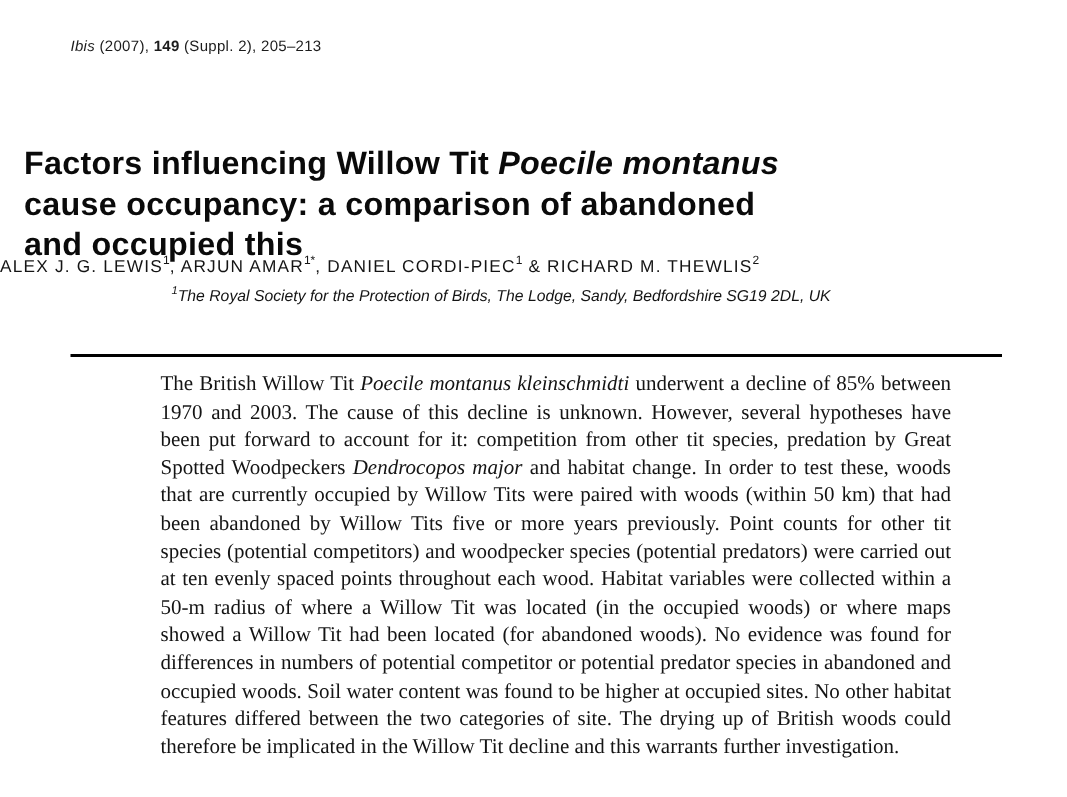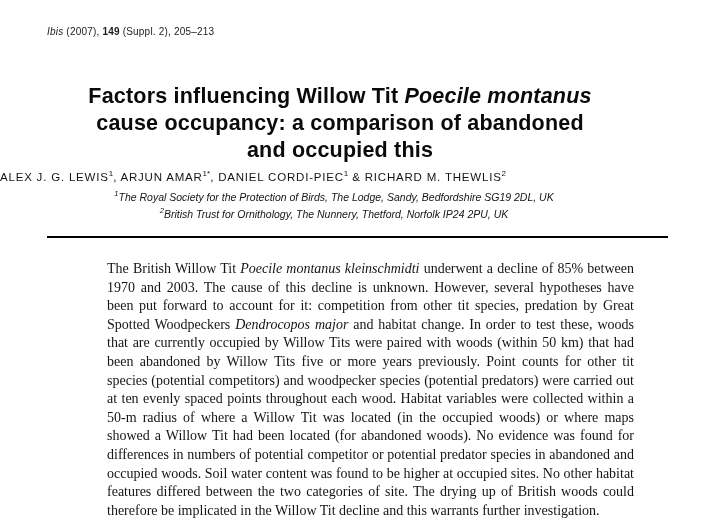--- a/index.html
+++ b/index.html
@@ -21,22 +21,22 @@
     color: #1c1c1c;
     white-space: nowrap;
   }
   .journal-line .jname { font-style: italic; }
   .journal-line .vol { font-weight: bold; }
   .title {
     position: absolute;
     left: 0;
     right: 0;
     top: 80px;
-    margin: 3px;
-    text-align: center;
+    margin: 16px;
+    text-align: left;
     font-size: 21.5px;
     font-weight: 700;
     line-height: 27px;
     letter-spacing: 0.2px;
     color: #0a0a0a;
   }
   .title .species { font-style: italic; }
   .authors {
     position: absolute;
     left: 0;
@@ -64,21 +64,21 @@
     position: absolute;
     left: 47px;
     top: 236px;
     width: 621px;
     height: 2px;
     background: #000;
   }
   .abstract {
     position: absolute;
     left: 107px;
-    top: 260px;
+    top: 248px;
     width: 527px;
     margin: 0;
     font-family: "Liberation Serif", serif;
     font-size: 14px;
     line-height: 18.6px;
     text-align: justify;
     color: #141414;
   }
   .abstract .italic { font-style: italic; }
 </style>
@@ -88,20 +88,19 @@
 <div class="page">
 
   <div class="journal-line"><span class="jname">Ibis</span><span> (2007), </span><span class="vol">149</span><span> (Suppl. 2), 205–213</span></div>
 
   <h1 class="title"><span>Factors influencing Willow Tit </span><span class="species">Poecile montanus</span><br><span>cause occupancy: a comparison of abandoned</span><br><span>and occupied this</span></h1>
 
   <div class="authors"><span><span>ALEX J. G. LEWIS</span><sup>1</sup><span>, </span></span><span><span>ARJUN AMAR</span><sup>1*</sup><span>, </span></span><span><span>DANIEL CORDI-PIEC</span><sup>1</sup><span> &amp; </span></span><span><span>RICHARD M. THEWLIS</span><sup>2</sup><span></span></span></div>
 
   <div class="affiliations">
     <div><sup>1</sup><span>The Royal Society for the Protection of Birds, The Lodge, Sandy, Bedfordshire SG19 2DL, UK</span></div>
-    <div><sup>2</sup><span>British Trust for Ornithology, The Nunnery, Thetford, Norfolk IP24 2PU, UK</span></div>
   </div>
 
   <div class="rule"></div>
 
   <p class="abstract"><span>The British Willow Tit </span><span class="italic">Poecile montanus kleinschmidti</span><span> underwent a decline of 85% between 1970 and 2003. The cause of this decline is unknown. However, several hypotheses have been put forward to account for it: competition from other tit species, predation by Great Spotted Woodpeckers </span><span class="italic">Dendrocopos major</span><span> and habitat change. In order to test these, woods that are currently occupied by Willow Tits were paired with woods (within 50 km) that had been abandoned by Willow Tits five or more years previously. Point counts for other tit species (potential competitors) and woodpecker species (potential predators) were carried out at ten evenly spaced points throughout each wood. Habitat variables were collected within a 50-m radius of where a Willow Tit was located (in the occupied woods) or where maps showed a Willow Tit had been located (for abandoned woods). No evidence was found for differences in numbers of potential competitor or potential predator species in abandoned and occupied woods. Soil water content was found to be higher at occupied sites. No other habitat features differed between the two categories of site. The drying up of British woods could therefore be implicated in the Willow Tit decline and this warrants further investigation.</span></p>
 
 </div>
 
 </body></html>

